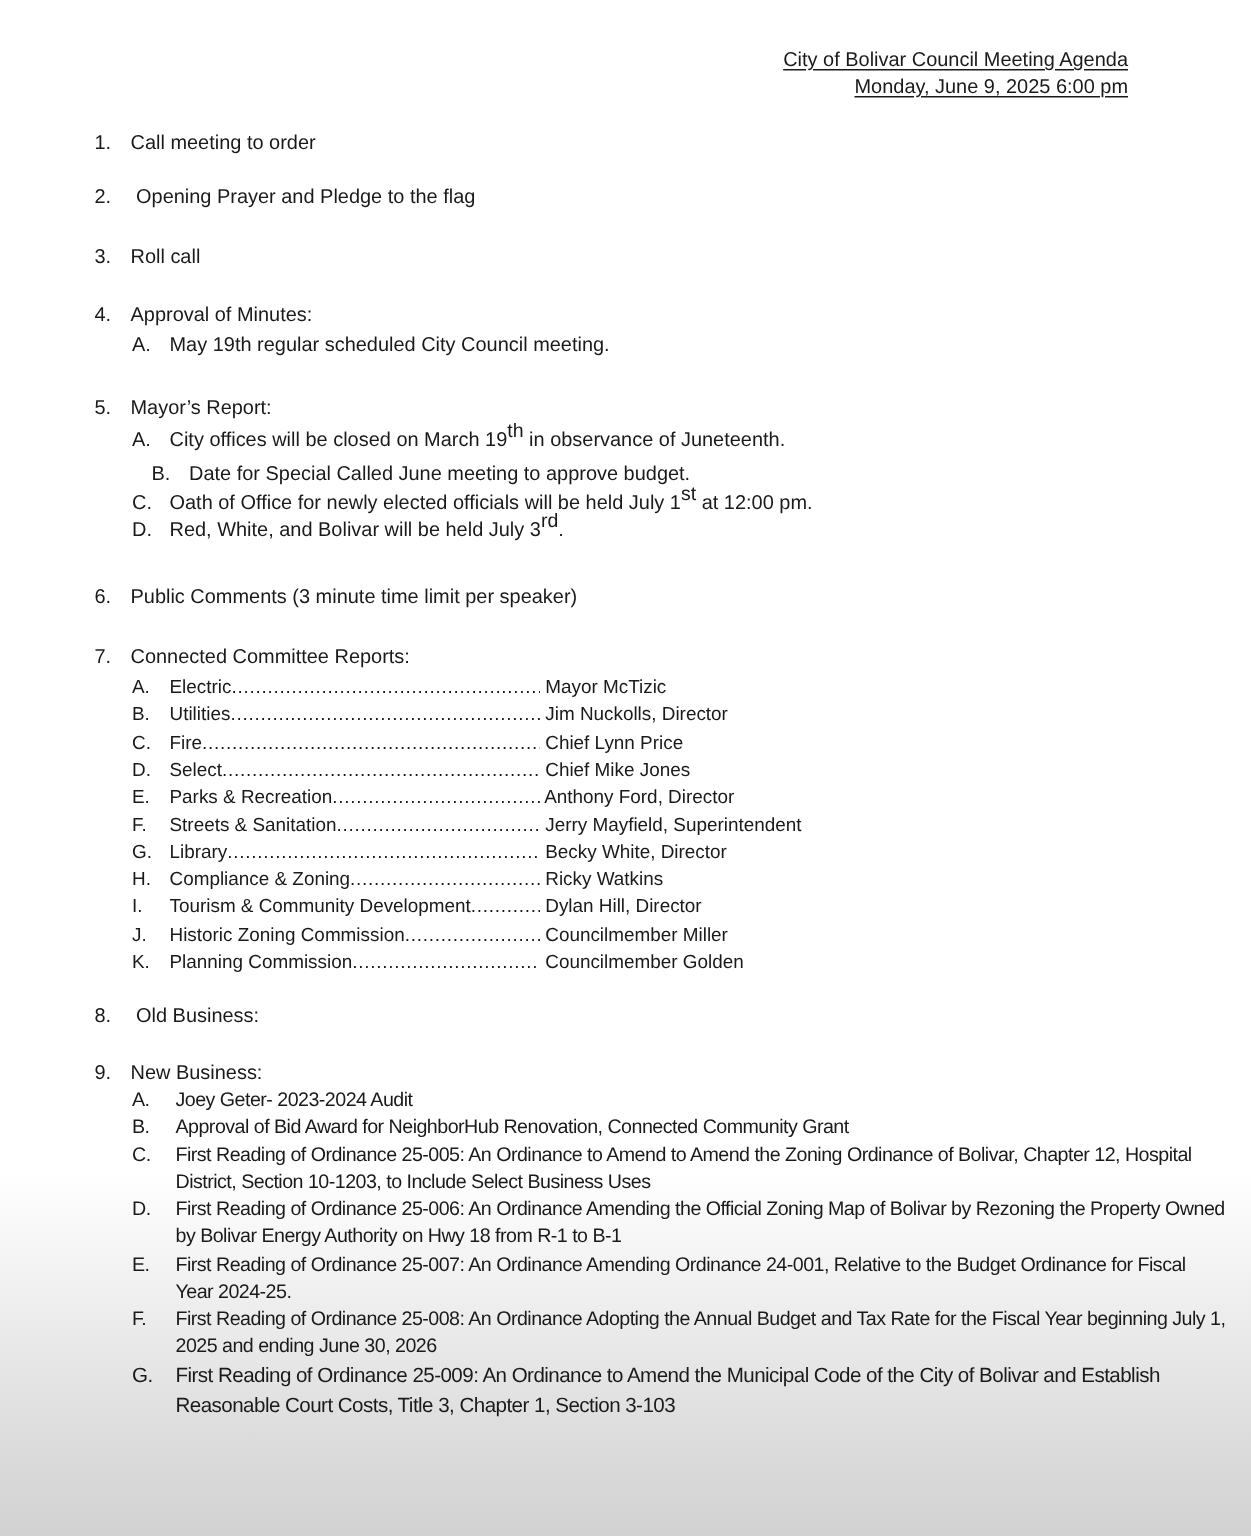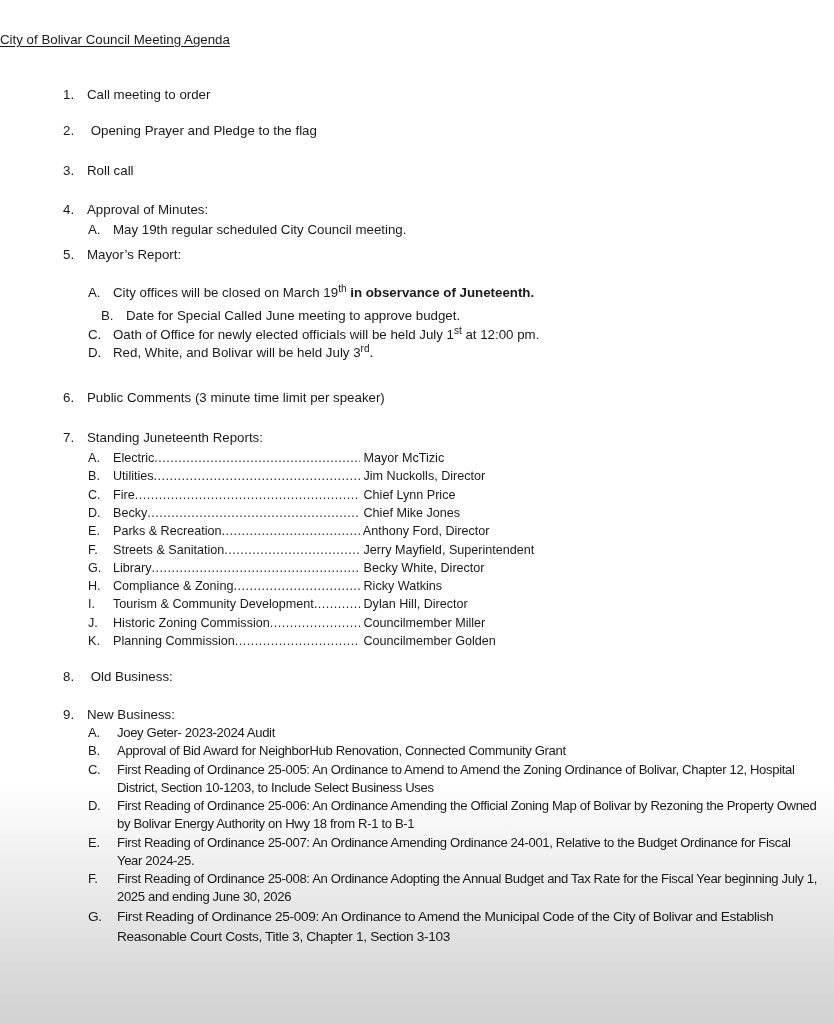--- a/index.html
+++ b/index.html
@@ -3,66 +3,67 @@
   <meta charset="utf-8">
   <style>
     html, body { margin: 0; padding: 0; }
     body {
       width: 834px; height: 1024px; overflow: hidden;
       background: linear-gradient(to bottom, #ffffff 0px, #ffffff 780px, #ececec 880px, #dcdcdc 960px, #d2d2d2 1024px);
       font-family: "Liberation Sans", sans-serif;
       color: #1a1a1a;
       position: relative;
     }
-    .header { position: absolute; top: 31px; left: 0; width: 752px; text-align: left; }
+    .header { position: absolute; top: 31px; left: 0; width: 752px; text-align: right; }
     .header div { font-size: 13.3px; line-height: 18px; text-decoration: underline; text-underline-offset: 2px; }
     .item { position: absolute; left: 63px; font-size: 13.3px; line-height: 18px; white-space: nowrap; }
     .num { display: inline-block; width: 24px; }
     .sub { position: absolute; left: 88px; font-size: 13.3px; line-height: 18px; white-space: nowrap; }
     .sub .let { display: inline-block; width: 25px; }
-    .sub sup { font-size: 10px; line-height: 0; }
+    .sub sup { font-size: 13px; line-height: 0; }
     .cmt { position: absolute; left: 88px; font-size: 12.6px; line-height: 18.3px; white-space: nowrap; }
     .cmt .let { display: inline-block; width: 25px; }
     .cmt .name { display: inline-block; width: 247px; overflow: hidden; vertical-align: top; }
     .cmt .name span.dots { letter-spacing: 0.5px; }
     .nb { position: absolute; left: 88px; width: 730px; font-size: 13.1px; line-height: 18.2px; letter-spacing: -0.35px; }
     .nb .let { position: absolute; left: 0; width: 25px; }
     .nb .txt { display: block; margin-left: 29px; }
   </style>
 </head>
 <body>
 
 <div class="header">
   <div>City of Bolivar Council Meeting Agenda</div>
+  <div>Monday, June 9, 2025 6:00 pm</div>
 </div>
 
 <div class="item" style="top:86px"><span class="num">1.</span><span>Call meeting to order</span></div>
 <div class="item" style="top:122px"><span class="num">2.</span><span style="white-space:pre"> Opening Prayer and Pledge to the flag</span></div>
 <div class="item" style="top:162px"><span class="num">3.</span><span>Roll call</span></div>
 <div class="item" style="top:201px"><span class="num">4.</span><span>Approval of Minutes:</span></div>
 
 <div class="sub" style="top:221px"><span class="let">A.</span><span>May 19th regular scheduled City Council meeting.</span></div>
 
-<div class="item" style="top:246px"><span class="num">5.</span><span>Mayor’s Report:</span></div>
+<div class="item" style="top:263px"><span class="num">5.</span><span>Mayor’s Report:</span></div>
 
 <div id="mayor-list">
-    <div class="sub" style="top: 284px;"><span class="let">A.</span><span>City offices will be closed on March 19</span><sup>th</sup><span style="white-space: pre; font-weight: bold;"> in observance of Juneteenth.</span></div>
+    <div class="sub" style="top: 284px;"><span class="let">A.</span><span>City offices will be closed on March 19</span><sup>th</sup><span style="white-space: pre;"> in observance of Juneteenth.</span></div>
     <div class="sub" style="top: 307px; margin-left: 13px;"><span class="let">B.</span><span>Date for Special Called June meeting to approve budget.</span><sup></sup><span style="white-space: pre;"></span></div>
     <div class="sub" style="top: 326px;"><span class="let">C.</span><span>Oath of Office for newly elected officials will be held July 1</span><sup>st</sup><span style="white-space: pre;"> at 12:00 pm.</span></div>
     <div class="sub" style="top: 344px;"><span class="let">D.</span><span>Red, White, and Bolivar will be held July 3</span><sup>rd</sup><span style="white-space: pre;">.</span></div>
   </div>
 
 <div class="item" style="top:389px"><span class="num">6.</span><span>Public Comments (3 minute time limit per speaker)</span></div>
-<div class="item" style="top:429px"><span class="num">7.</span><span>Standing Juneteenth Reports:</span></div>
+<div class="item" style="top:429px"><span class="num">7.</span><span>Connected Committee Reports:</span></div>
 
 <div id="committee-list">
     <div class="cmt" style="top: 449px;"><span class="let">A.</span><span class="name"><span>Electric</span><span class="dots">........................................................................................................................</span></span> <span>Mayor McTizic</span></div>
     <div class="cmt" style="top: 467.3px;"><span class="let">B.</span><span class="name"><span>Utilities</span><span class="dots">........................................................................................................................</span></span> <span>Jim Nuckolls, Director</span></div>
     <div class="cmt" style="top: 485.6px;"><span class="let">C.</span><span class="name"><span>Fire</span><span class="dots">........................................................................................................................</span></span> <span>Chief Lynn Price</span></div>
-    <div class="cmt" style="top: 503.9px;"><span class="let">D.</span><span class="name"><span>Becky</span><span class="dots">........................................................................................................................</span></span> <span>Chief Mike Jones</span></div>
+    <div class="cmt" style="top: 503.9px;"><span class="let">D.</span><span class="name"><span>Select</span><span class="dots">........................................................................................................................</span></span> <span>Chief Mike Jones</span></div>
     <div class="cmt" style="top: 522.2px;"><span class="let">E.</span><span class="name"><span>Parks &amp; Recreation</span><span class="dots">........................................................................................................................</span></span> <span>Anthony Ford, Director</span></div>
     <div class="cmt" style="top: 540.5px;"><span class="let">F.</span><span class="name"><span>Streets &amp; Sanitation</span><span class="dots">........................................................................................................................</span></span> <span>Jerry Mayfield, Superintendent</span></div>
     <div class="cmt" style="top: 558.8px;"><span class="let">G.</span><span class="name"><span>Library</span><span class="dots">........................................................................................................................</span></span> <span>Becky White, Director</span></div>
     <div class="cmt" style="top: 577.1px;"><span class="let">H.</span><span class="name"><span>Compliance &amp; Zoning</span><span class="dots">........................................................................................................................</span></span> <span>Ricky Watkins</span></div>
     <div class="cmt" style="top: 595.4px;"><span class="let">I.</span><span class="name"><span>Tourism &amp; Community Development</span><span class="dots">........................................................................................................................</span></span> <span>Dylan Hill, Director</span></div>
     <div class="cmt" style="top: 613.7px;"><span class="let">J.</span><span class="name"><span>Historic Zoning Commission</span><span class="dots">........................................................................................................................</span></span> <span>Councilmember Miller</span></div>
     <div class="cmt" style="top: 632px;"><span class="let">K.</span><span class="name"><span>Planning Commission</span><span class="dots">........................................................................................................................</span></span> <span>Councilmember Golden</span></div>
   </div>
 
 <div class="item" style="top:668px"><span class="num">8.</span><span style="white-space:pre"> Old Business:</span></div>

